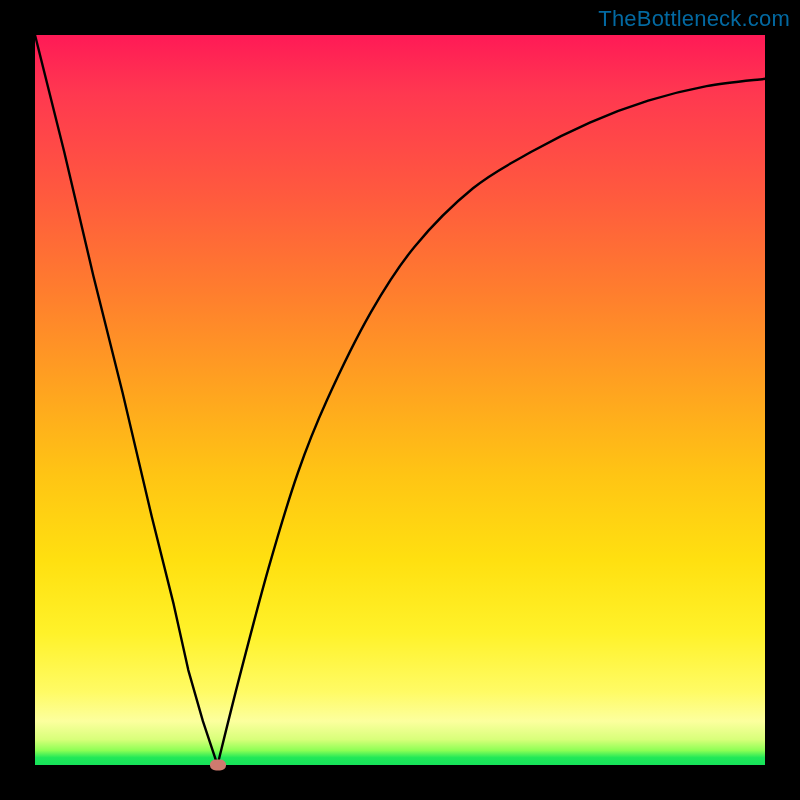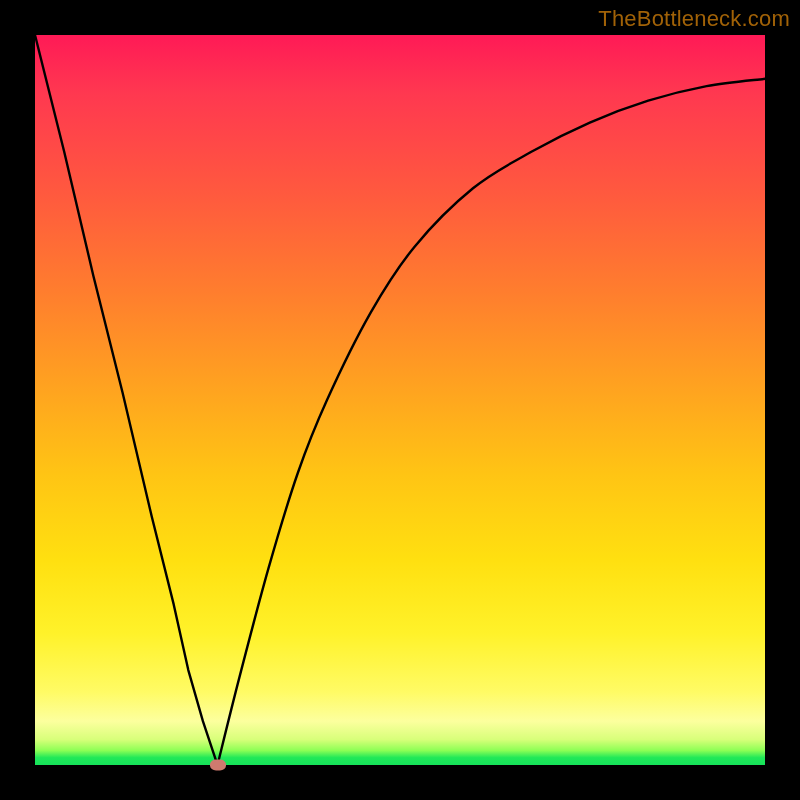--- a/index.html
+++ b/index.html
@@ -39,21 +39,21 @@
       #d8ff7a 96.5%,
       #8dff55 98%,
       #20e858 99%,
       #16e25a 100%
     );
   }
   .watermark {
     position: absolute;
     top: 6px;
     right: 10px;
-    color: #a16207;
+    color: #0369a1;
     font-size: 22px;
     letter-spacing: 0.2px;
     user-select: none;
   }
   svg.curve {
     position: absolute;
     left: 0;
     top: 0;
     width: 730px;
     height: 730px;

